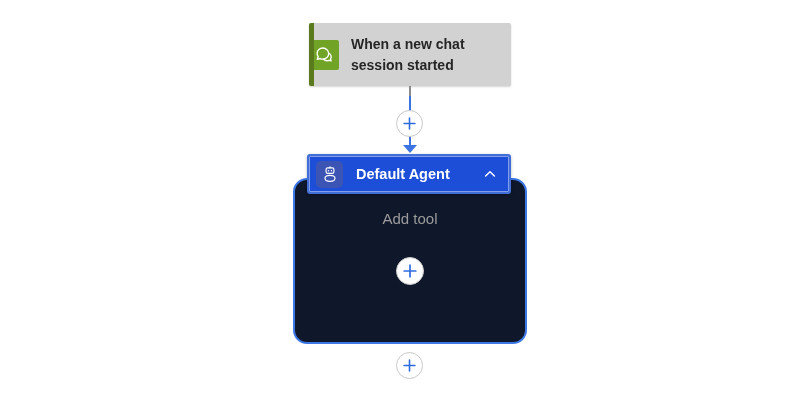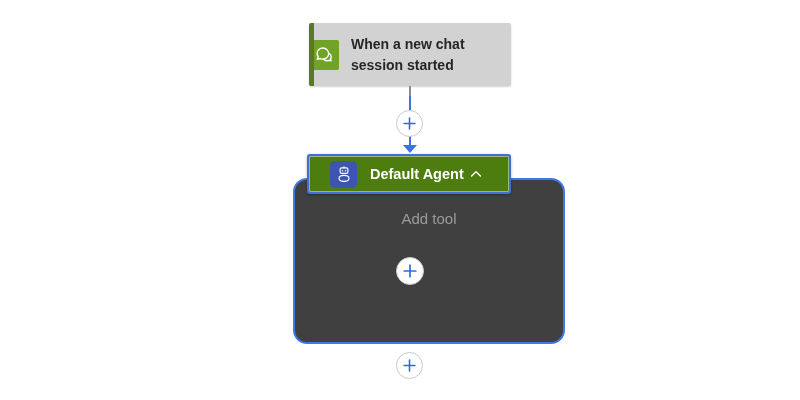--- a/index.html
+++ b/index.html
@@ -48,36 +48,36 @@
     border-radius: 50%; background: #ffffff; border: 1px solid #c9c9c9;
     display: flex; align-items: center; justify-content: center;
     cursor: pointer; box-sizing: border-box;
   }
   .plus-insert  { left: 396px; top: 110px; }
   .plus-addtool { left: 396px; top: 257px; width: 28px; height: 28px; }
   .plus-after   { left: 396px; top: 352px; }
 
   
   .agent-body {
-    position: absolute; left: 293px; top: 178px; width: 272px; height: 166px;
-    background: #404040; border: 2px solid #3d78e6; border-radius: 14px;
+    position: absolute; left: 293px; top: 178px; width: 234px; height: 166px;
+    background: #0f172a; border: 2px solid #3d78e6; border-radius: 14px;
     box-sizing: border-box;
   }
   .add-tool-label {
     position: absolute; left: 0; right: 0; top: 30px;
     text-align: center; font-size: 15px; color: #9b9b9b;
   }
 
   
   .agent-header {
     position: absolute; left: 307px; top: 154px; width: 204px; height: 40px;
-    background: #4d7c0f; border: 2px solid #416fd7; border-radius: 3px;
+    background: #1d4ed8; border: 2px solid #416fd7; border-radius: 3px;
     box-shadow: inset 0 0 0 1px rgba(255,255,255,0.45), 0 1px 3px rgba(0,0,0,0.3);
     box-sizing: border-box;
-    display: flex; align-items: center; padding: 0 21px; cursor: pointer;
+    display: flex; align-items: center; padding: 0 7px; cursor: pointer;
   }
   .agent-icon-tile {
     width: 27px; height: 27px; border-radius: 5px; background: #3c55b4;
     flex: 0 0 auto; display: flex; align-items: center; justify-content: center;
   }
   .agent-title {
     margin-left: 13px; color: #ffffff; font-size: 14.5px; font-weight: 700;
     flex: 1 1 auto; white-space: nowrap;
   }
   .collapse-btn {

